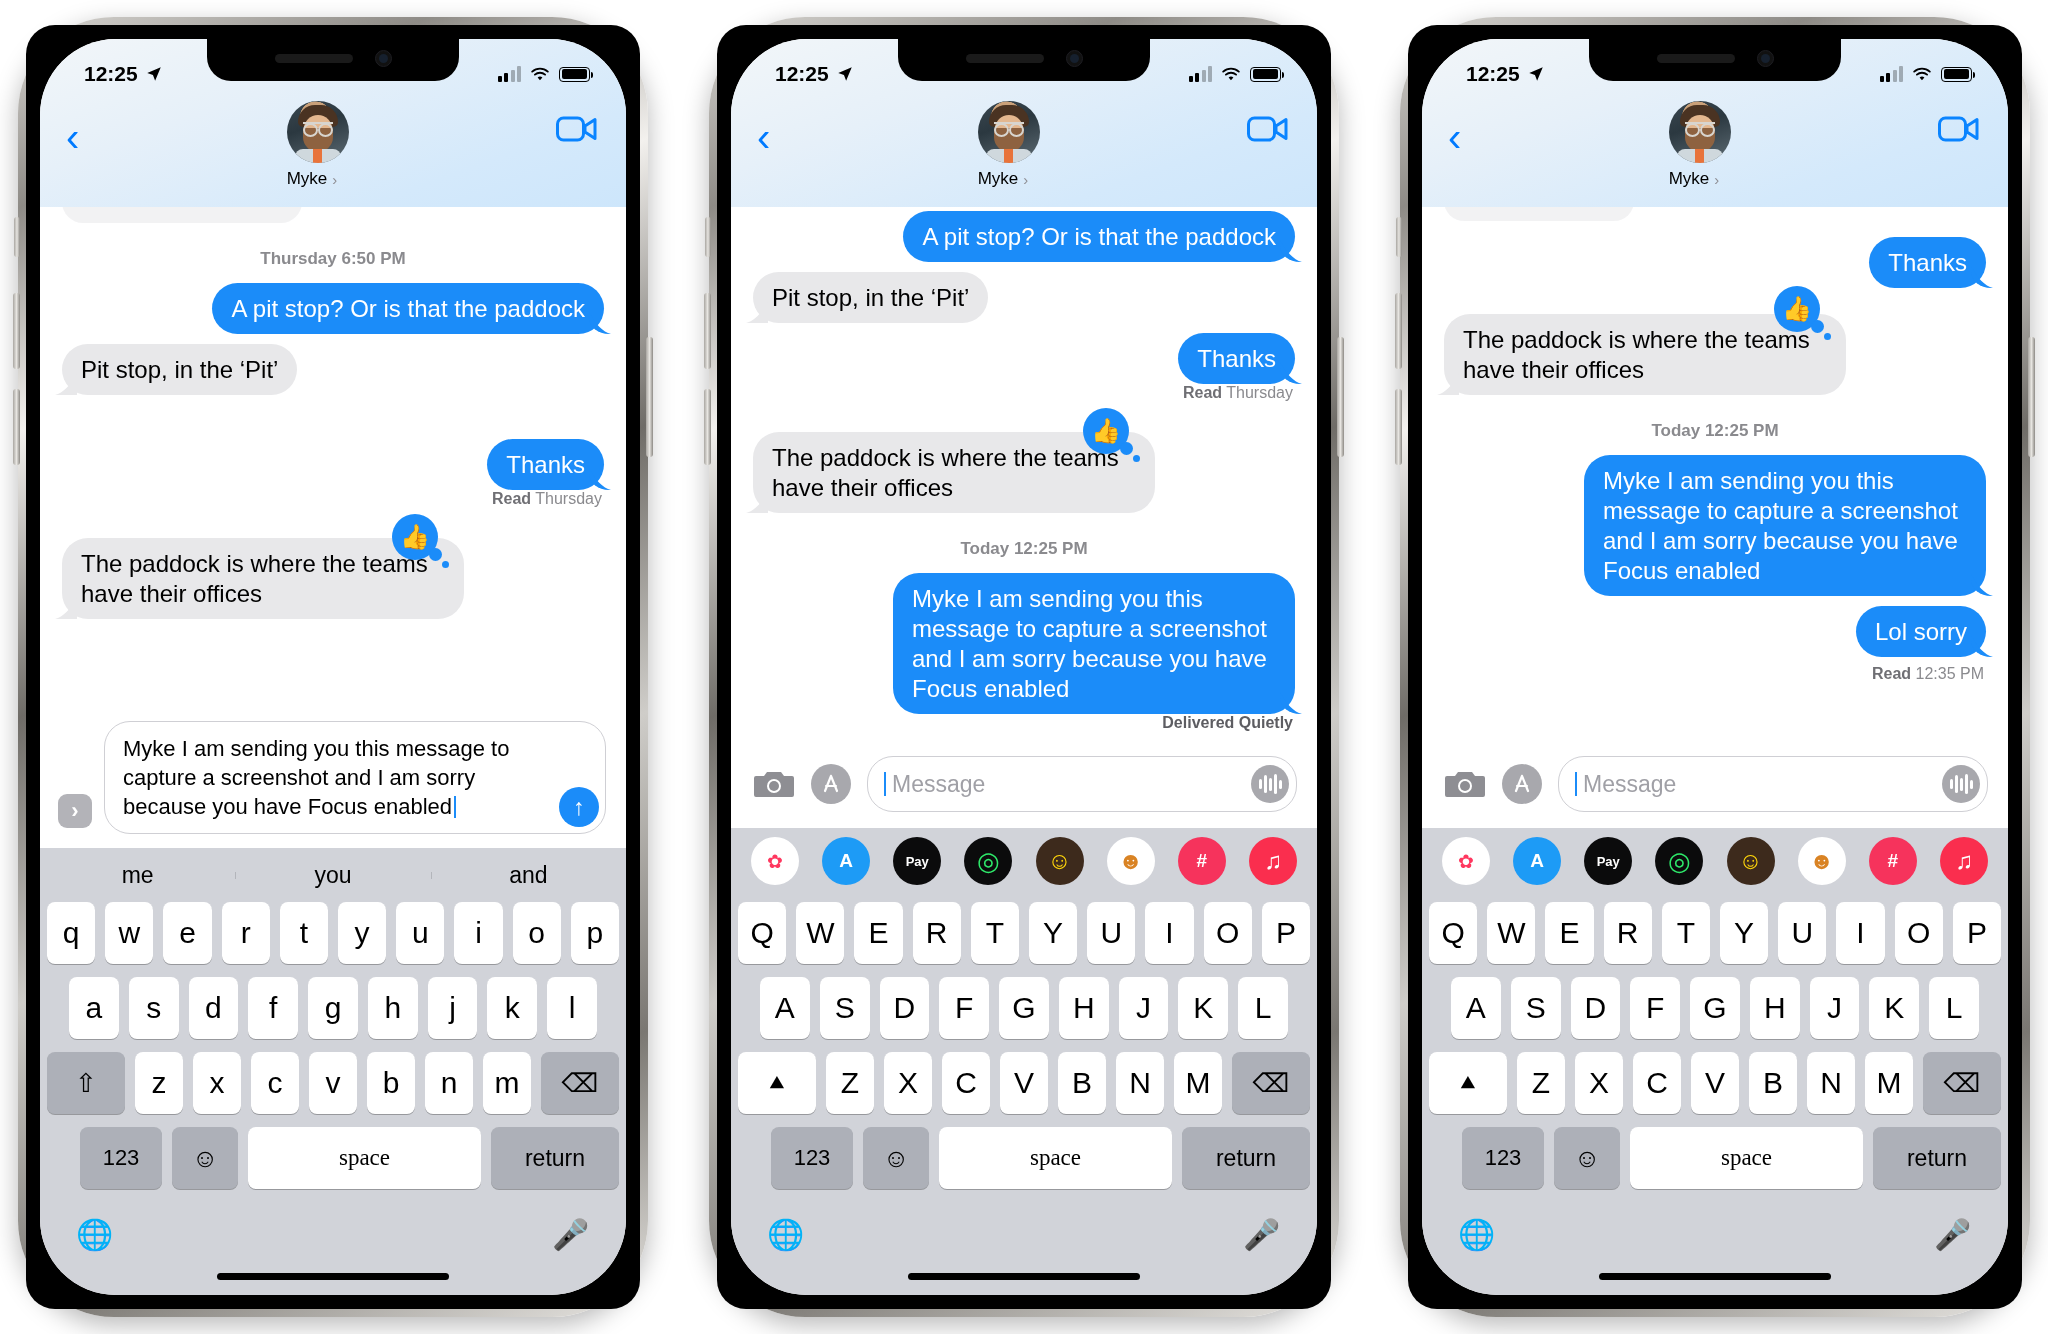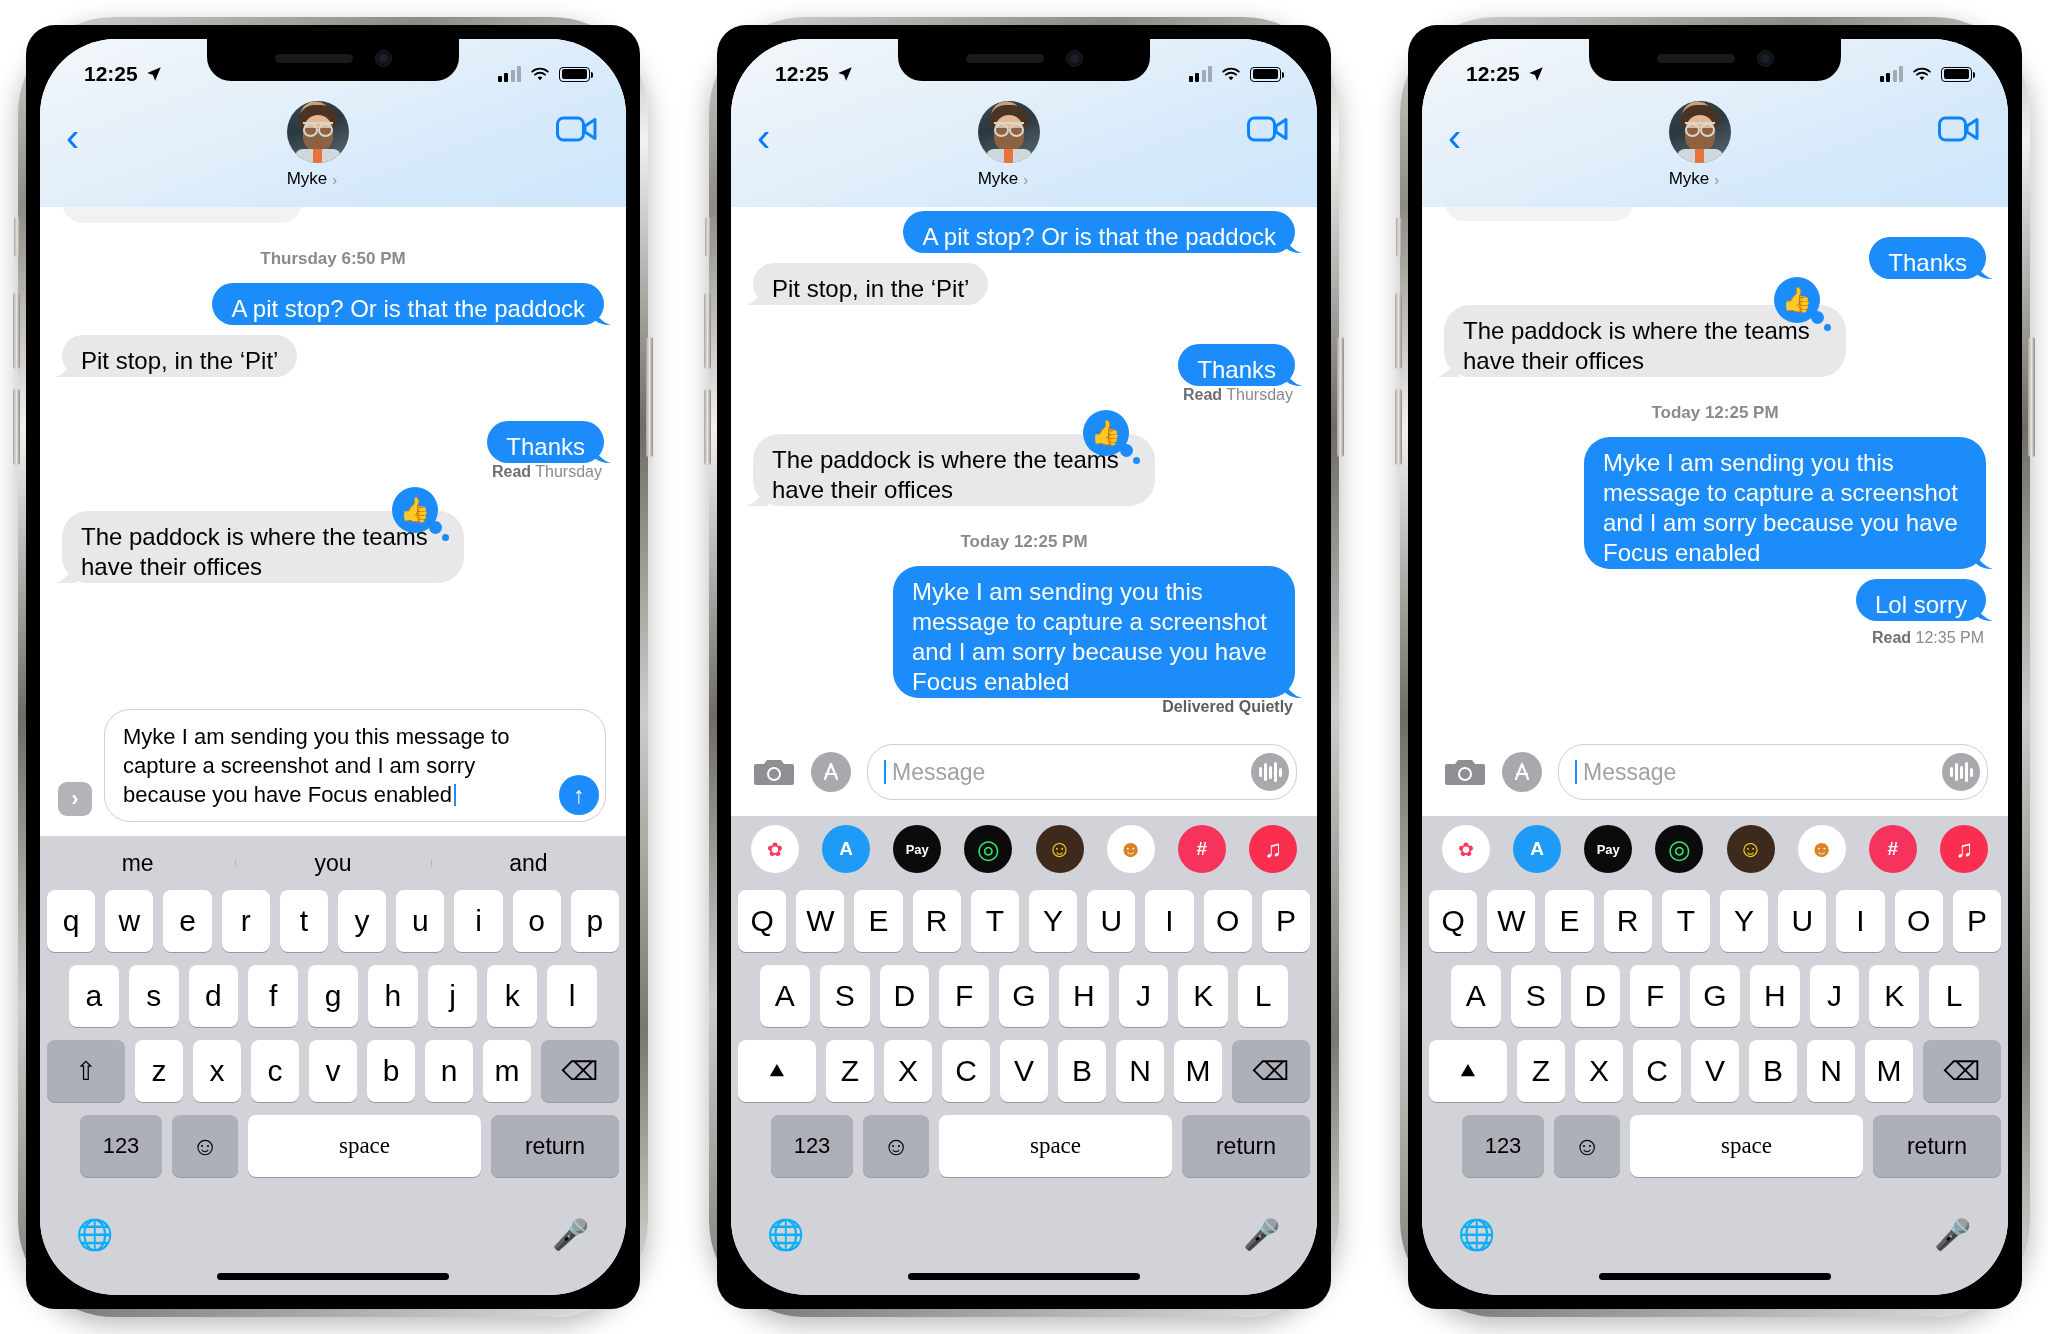--- a/index.html
+++ b/index.html
@@ -134,21 +134,21 @@
   }
   .timestamp { text-align:center; font-size:17px; color:#8a8a8e; font-weight:600; margin:16px 0 14px; }
 
   .row { display:flex; margin-bottom:10px; position:relative; }
   .row.out { justify-content:flex-end; }
   .row.in  { justify-content:flex-start; }
 
   .bubble {
     position:relative;
     max-width: 402px;
-    padding: 11px 19px 1px;
+    padding: 11px 19px 10px;
     border-radius: 26px;
     font-size: 24px;
     line-height: 1.25;
     word-wrap: break-word;
   }
   .bubble.out { background:#1b8cf9; color:#fff; }
   .bubble.in  { background:#e8e8ea; color:#000; }
   
   .bubble.out.tail::after{
     content:""; position:absolute; right:-7px; bottom:0;
@@ -249,21 +249,21 @@
     display:flex; align-items:center; justify-content:center;
     font-size:30px; color:#000; box-shadow:0 1px 0 rgba(0,0,0,.28);
     cursor:pointer;
   }
   .key.wide { flex:0 0 78px; background:#adb0b8; font-size:26px; }
   .key.wide.white { background:#fff; }
   .key.num { flex:0 0 82px; background:#adb0b8; font-size:22px; }
   .key.emoji { flex:0 0 66px; background:#adb0b8; font-size:26px; }
   .key.space { flex:1 1 auto; font-size:23px;font-family:Liberation Serif, serif; }
   .key.ret { flex:0 0 128px; background:#adb0b8; font-size:23px; }
-  .krow.r4 { margin-bottom:22px;padding-left:40px; }
+  .krow.r4 { margin-bottom:10px;padding-left:40px; }
   .kbot { height:70px; display:flex; align-items:center; justify-content:space-between; padding:0 36px; }
   .globe { font-size:30px; color:#3c3c43; cursor:pointer; }
   .mic { font-size:30px; color:#3c3c43; cursor:pointer; }
   .home-ind { width:232px; height:7px; border-radius:4px; background:#000; margin: 4px auto 9px; }
 </style>
 </head>
 <body>
 
 <div class="stage">
 

